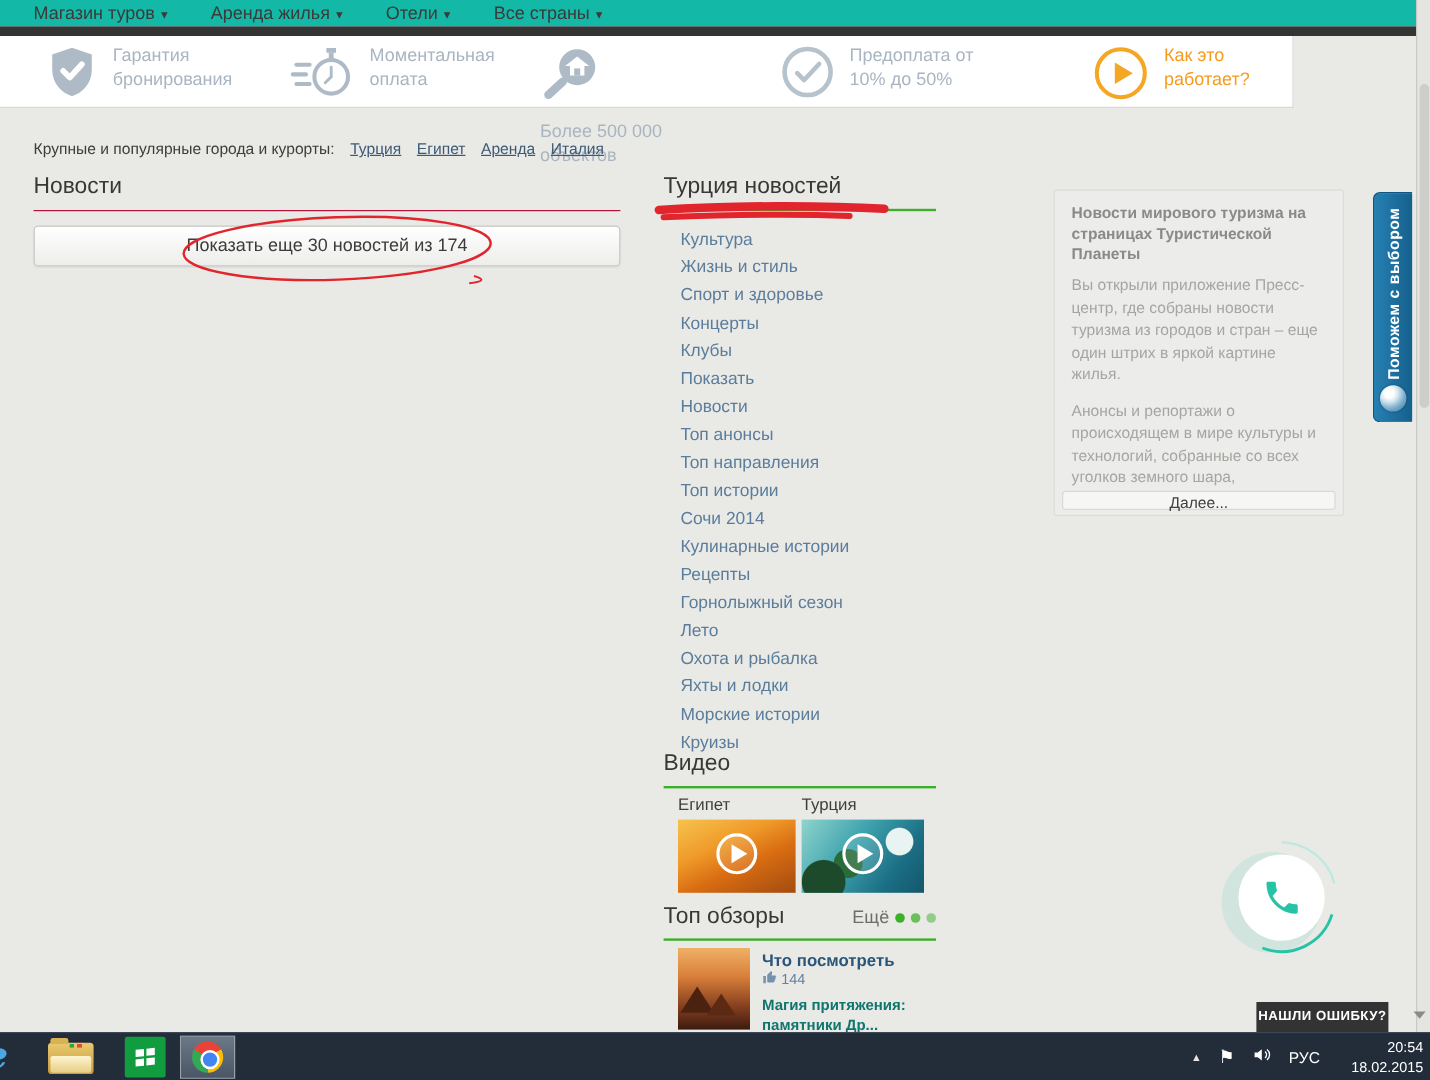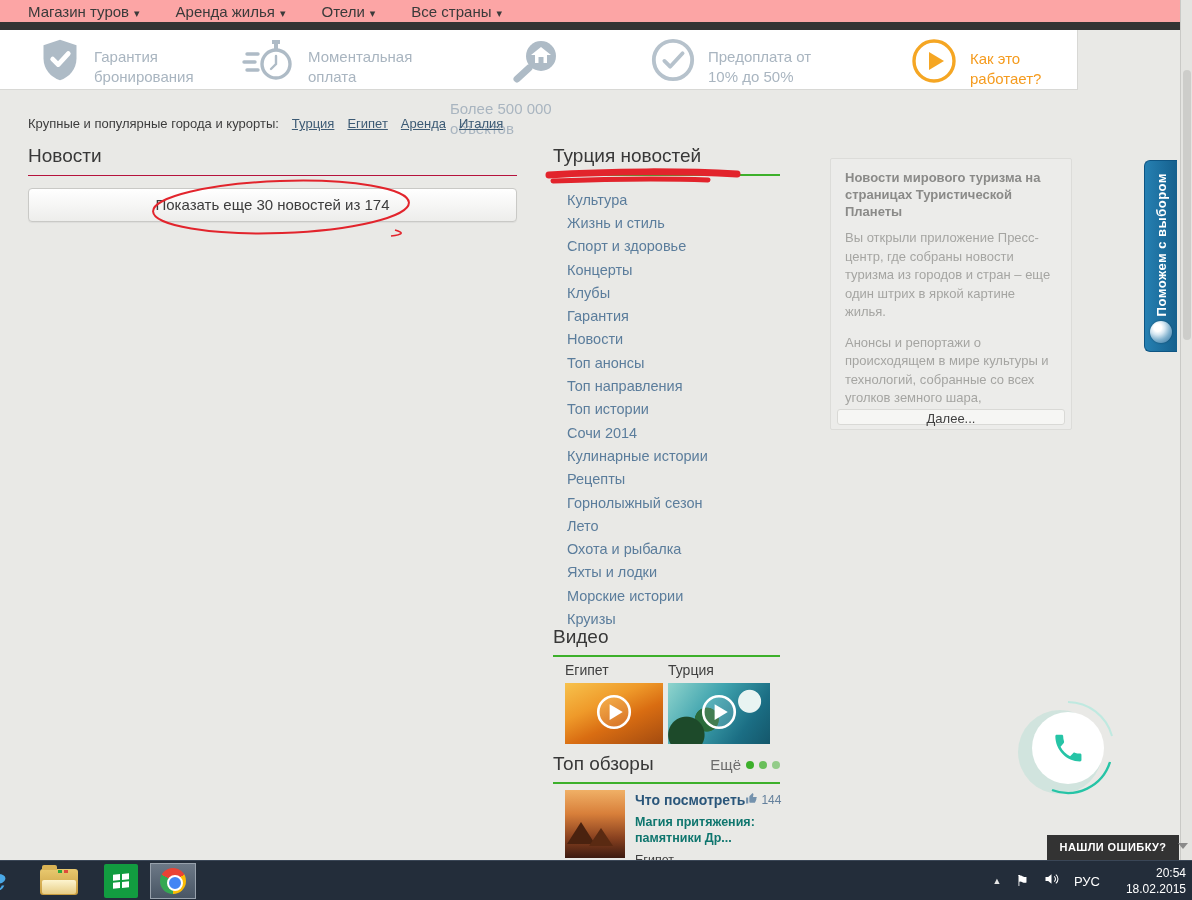--- a/index.html
+++ b/index.html
@@ -1,30 +1,30 @@
 <!DOCTYPE html>
 <html><head>
 <meta charset="utf-8">
 <style>
   * { margin:0; padding:0; box-sizing:border-box; }
   html,body { width:1192px; height:900px; overflow:hidden; background:#e9e9e6;
               font-family:"Liberation Sans", sans-serif; }
   #screen { position:relative; width:1192px; height:900px; background:#e9e9e6; overflow:hidden; }
 
   
-  .topnav { position:absolute; left:0; top:0; width:1192px; height:22px; background:#fca5a5;
+  .topnav { position:absolute; left:0; top:0; width:1192px; height:22px; background:#14b8a6;
             display:flex; align-items:center; padding-left:28px; gap:36px; }
   .topnav .nav-item { font-size:15px; color:#3a3a3a; cursor:pointer; white-space:nowrap; }
   .topnav .nav-item::after { content:"▾"; font-size:11px; color:#3a3a3a; margin-left:5px; }
   .darkbar { position:absolute; left:0; top:22px; width:1192px; height:8px; background:#343434; }
 
   
   .featurebar { position:absolute; left:0; top:30px; width:1078px; height:60px; background:#ffffff;
                 border-bottom:1px solid #d8d8d5; border-right:1px solid #d8d8d5; }
-  .feature { position:absolute; display:flex; align-items:flex-end; gap:12px; }
+  .feature { position:absolute; display:flex; align-items:flex-start; gap:12px; }
   .feature .flabel { font-size:15px; line-height:20px; color:#a9b5c0; }
   .feature.orange .flabel { color:#f59b1e; }
   .f1{left:38px; top:7px;} .f2{left:242px; top:7px;} .f3{left:450px; top:7px;flex-direction:column;}
   .f4{left:650px; top:7px;} .f5{left:910px; top:7px;}
   .w110{width:112px;} .w120{width:124px;} .w130{width:130px;}
 
   
   .breadcrumb { position:absolute; left:28px; top:116px; font-size:13px; color:#3d3d3d; }
   .breadcrumb a { color:#3c5a74; text-decoration:underline; margin-left:13px; cursor:pointer; }
 
@@ -69,28 +69,28 @@
   .play-ov { position:absolute; left:50%; top:50%; transform:translate(-50%,-50%); }
 
   
   .review-item { position:absolute; left:565px; top:790px; width:213px; }
   .review-thumb { position:absolute; left:0; top:0; width:60px; height:68px; cursor:pointer;
                   background:linear-gradient(#f0b066 0%,#d87f3a 35%,#8a4220 70%,#3c1a10 100%); overflow:hidden; }
   .pyr { position:absolute; width:0; height:0; border-style:solid; }
   .pyr1 { left:2px; bottom:14px; border-width:0 14px 22px 14px; border-color:transparent transparent #4a220f transparent; }
   .pyr2 { left:24px; bottom:12px; border-width:0 12px 18px 12px; border-color:transparent transparent #5a2a12 transparent; }
   .review-body { position:absolute; left:70px; top:2px; width:143px; }
-  .review-titlerow { display:flex; justify-content:space-between; align-items:flex-start; }
+  .review-titlerow { display:flex; justify-content:space-between; align-items:flex-start;flex-direction:column; }
   .review-title { font-size:14px; font-weight:bold; color:#2a567a; cursor:pointer; white-space:nowrap; }
   .likes { display:flex; align-items:center; gap:3px; font-size:12px; color:#64809c; }
   .review-desc { margin-top:6px; width:128px; font-size:12.5px; line-height:16px; color:#0f766e; cursor:pointer;font-weight:bold; }
   .review-loc { margin-top:7px; font-size:12.5px; color:#3f3f3f; }
 
   
-  .info-panel { position:absolute; left:830px; top:158px; width:242px; height:272px;
+  .info-panel { position:absolute; left:878px; top:158px; width:242px; height:272px;
                 background:#ececea; border:1px solid #dcdcd9; border-radius:2px;
                 padding:10px 14px; overflow:hidden; }
   .info-panel h3 { font-size:13px; line-height:17px; color:#8a8a88; margin-bottom:9px; }
   .info-panel p { font-size:13px; line-height:18.5px; color:#a5a5a2; margin-bottom:12px; }
   .dalee { position:absolute; left:6px; right:6px; bottom:4px; height:16px; background:#f6f6f4;
            border:1px solid #d9d9d6; border-radius:3px; text-align:center; font-size:13px;
            line-height:18px; color:#404040; cursor:pointer; }
 
   
   .helper-tab { position:absolute; left:1144px; top:160px; width:33px; height:192px;
@@ -105,21 +105,21 @@
 
   
   .scrollbar { position:absolute; left:1180px; top:0; width:12px; height:860px; background:#e4e4e1;
                border-left:1px solid #c9c9c6; }
   .scroll-thumb { position:absolute; left:2px; top:70px; width:8px; height:270px; background:#cdcdca; border-radius:4px; }
 
   
   .phone-widget { position:absolute; left:1006px; top:686px; width:124px; height:124px; cursor:pointer; }
 
   
-  .error-btn { position:absolute; left:1047px; top:835px; width:132px; height:25px; background:#333333;
+  .error-btn { position:absolute; left:1047px; top:835px; width:110px; height:25px; background:#333333;
                color:#ffffff; font-size:11px; font-weight:bold; letter-spacing:.4px; text-align:center;
                line-height:25px; cursor:pointer; }
   .mini-caret { position:absolute; left:1178px; top:843px; width:0; height:0; border-left:5px solid transparent;
                 border-right:5px solid transparent; border-top:6px solid #8a8a8a; cursor:pointer; }
 
   
   .annotations { position:absolute; left:0; top:0; pointer-events:none; z-index:50; }
 
   
   .taskbar { position:absolute; left:0; top:860px; width:1192px; height:40px; background:#232d3a;
@@ -251,21 +251,21 @@
     <li>
         <span>Спорт и здоровье</span>
       </li>
     <li>
         <span>Концерты</span>
       </li>
     <li>
         <span>Клубы</span>
       </li>
     <li>
-        <span>Гарантия</span>
+        <span>Показать</span>
       </li>
     <li>
         <span>Новости</span>
       </li>
     <li>
         <span>Топ анонсы</span>
       </li>
     <li>
         <span>Топ направления</span>
       </li>

